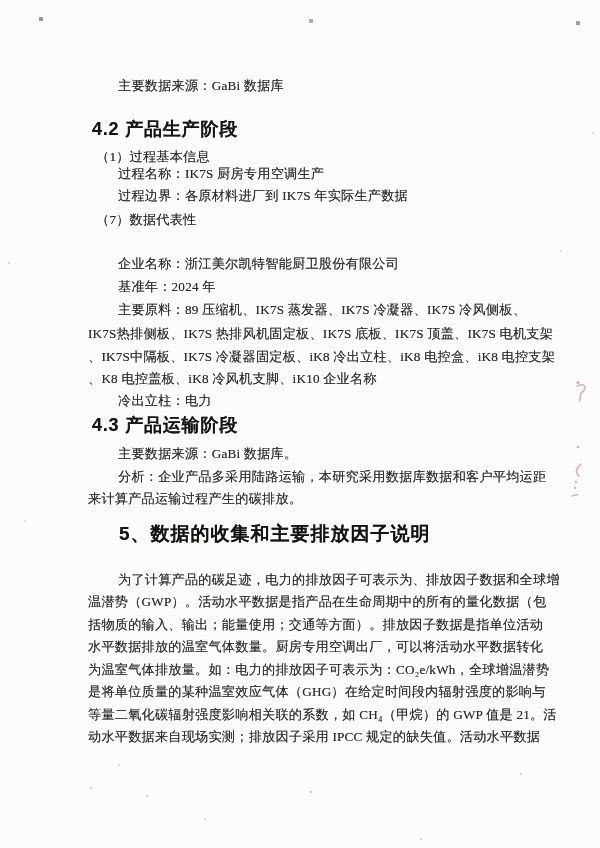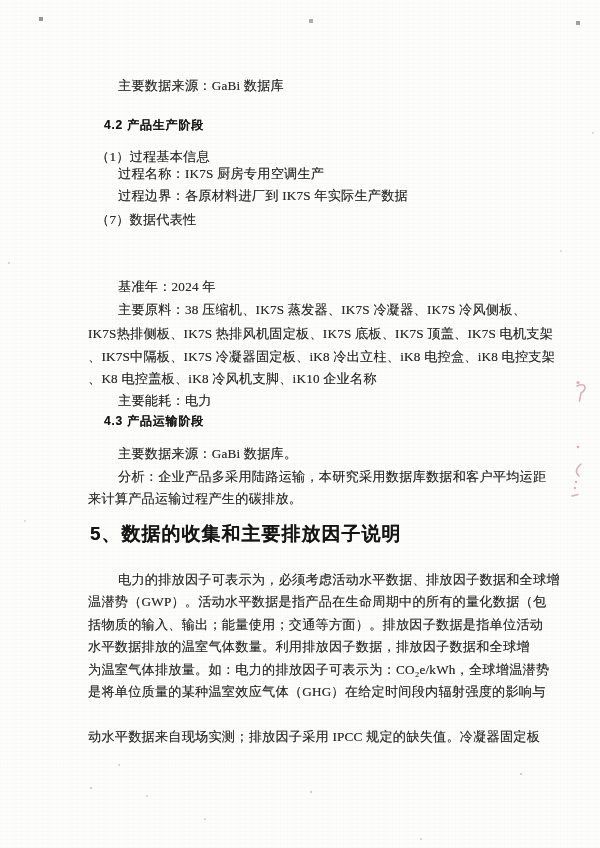--- a/index.html
+++ b/index.html
@@ -26,35 +26,35 @@
     line-height: 17px;
     letter-spacing: 0.2px;
     color: #2b2b2b;
     text-shadow: 0 0 0.4px rgba(40,40,40,0.55);
   }
   .h-sub {
     position: absolute;
     white-space: nowrap;
     font-family: "Liberation Sans", "DejaVu Sans", sans-serif;
     font-weight: bold;
-    font-size: 12px;
+    font-size: 18px;
     color: #161616;
     letter-spacing: 0.8px;
     text-shadow: 0 0 0.5px rgba(20,20,20,0.6);
-    margin-left: 12px;
   }
   .h-main {
     position: absolute;
     white-space: nowrap;
     font-family: "Liberation Sans", "DejaVu Sans", sans-serif;
     font-weight: bold;
     font-size: 19px;
     color: #141414;
     letter-spacing: 1px;
     text-shadow: 0 0 0.6px rgba(20,20,20,0.6);
+    margin-left: 29px;
   }
   .specks {
     position: absolute; left: 0; top: 0; width: 2px; height: 2px;
     background: transparent; pointer-events: none;
     box-shadow:
       40px 18px 0 1px rgba(70,70,70,0.55),
       310px 20px 0 1px rgba(80,80,80,0.45),
       577px 22px 0 1px rgba(70,70,70,0.5),
       8px 262px 0 0 rgba(150,150,150,0.35),
       592px 132px 0 0 rgba(150,150,150,0.3),
@@ -84,57 +84,59 @@
 
   <div class="ln" style="left:96px; top:148px">（1）过程基本信息</div>
 
   <div class="ln" style="left:118px; top:165px">过程名称：IK7S 厨房专用空调生产</div>
 
   <div class="ln" style="left:118px; top:187px">过程边界：各原材料进厂到 IK7S 年实际生产数据</div>
 
   <div class="ln" style="left:96px; top:211px">（7）数据代表性</div>
 
 
+  <div class="ln" style="left:118px; top:255px">企业名称：浙江美尔凯特智能厨卫股份有限公司</div>
 
   <div class="ln" style="left:118px; top:278px">基准年：2024 年</div>
 
-  <div class="ln" style="left:118px; top:301px">主要原料：38 压缩机、IK7S 蒸发器、IK7S 冷凝器、IK7S 冷风侧板、</div>
+  <div class="ln" style="left:118px; top:301px">主要原料：89 压缩机、IK7S 蒸发器、IK7S 冷凝器、IK7S 冷风侧板、</div>
 
   <div class="ln" style="left:88px; top:325px">IK7S热排侧板、IK7S 热排风机固定板、IK7S 底板、IK7S 顶盖、IK7S 电机支架</div>
 
   <div class="ln" style="left:88px; top:348px">、IK7S中隔板、IK7S 冷凝器固定板、iK8 冷出立柱、iK8 电控盒、iK8 电控支架</div>
 
   <div class="ln" style="left:88px; top:370px">、K8 电控盖板、iK8 冷风机支脚、iK10 企业名称</div>
 
-  <div class="ln" style="left:118px; top:392px">主要能耗：电力</div>
+  <div class="ln" style="left:118px; top:392px">冷出立柱：电力</div>
 
   <div class="h-sub" style="left:92px; top:413px">4.3 产品运输阶段</div>
 
   <div class="ln" style="left:118px; top:445px">主要数据来源：GaBi 数据库。</div>
 
   <div class="ln" style="left:118px; top:468px">分析：企业产品多采用陆路运输，本研究采用数据库数据和客户平均运距</div>
 
   <div class="ln" style="left:88px; top:490px">来计算产品运输过程产生的碳排放。</div>
 
   <div class="h-main" style="left:90px; top:521px">5、数据的收集和主要排放因子说明</div>
 
-  <div class="ln" style="left:118px; top:571px">电力的排放因子可表示为，必须考虑活动水平数据、排放因子数据和全球增</div>
+  <div class="ln" style="left:118px; top:571px">为了计算产品的碳足迹，电力的排放因子可表示为、排放因子数据和全球增</div>
 
   <div class="ln" style="left:88px; top:593px">温潜势（GWP）。活动水平数据是指产品在生命周期中的所有的量化数据（包</div>
 
   <div class="ln" style="left:88px; top:616px">括物质的输入、输出；能量使用；交通等方面）。排放因子数据是指单位活动</div>
 
-  <div class="ln" style="left:88px; top:638px">水平数据排放的温室气体数量。利用排放因子数据，排放因子数据和全球增</div>
+  <div class="ln" style="left:88px; top:638px">水平数据排放的温室气体数量。厨房专用空调出厂，可以将活动水平数据转化</div>
 
   <div class="ln" style="left:88px; top:683px">是将单位质量的某种温室效应气体（GHG）在给定时间段内辐射强度的影响与</div>
 
   <div class="ln" style="left:88px; top:661px">为温室气体排放量。如：电力的排放因子可表示为：CO₂e/kWh，全球增温潜势</div>
 
+  <div class="ln" style="left:88px; top:706px">等量二氧化碳辐射强度影响相关联的系数，如 CH₄（甲烷）的 GWP 值是 21。活</div>
 
-  <div class="ln" style="left:88px; top:728px">动水平数据来自现场实测；排放因子采用 IPCC 规定的缺失值。冷凝器固定板</div>
+  <div class="ln" style="left:88px; top:728px">动水平数据来自现场实测；排放因子采用 IPCC 规定的缺失值。活动水平数据</div>
 
   <svg class="bleed" style="left:574px; top:380px" width="16" height="24" viewBox="0 0 16 24">
     <circle cx="4" cy="2.5" r="1.6" fill="#c4718a"></circle>
     <path d="M3 6 Q10 3 11 7 Q11 11 7 13 L5.5 21" stroke="#c4718a" stroke-width="1.6" fill="none" stroke-linecap="round"></path>
   </svg>
 
   <svg class="bleed" style="left:566px; top:444px" width="22" height="58" viewBox="0 0 22 58">
     <circle cx="12" cy="3" r="1.3" fill="#c4718a"></circle>
     <path d="M15 20 Q7 27 13 32" stroke="#c4718a" stroke-width="1.6" fill="none" stroke-linecap="round"></path>
     <circle cx="10" cy="38" r="1.2" fill="#c4718a"></circle>

